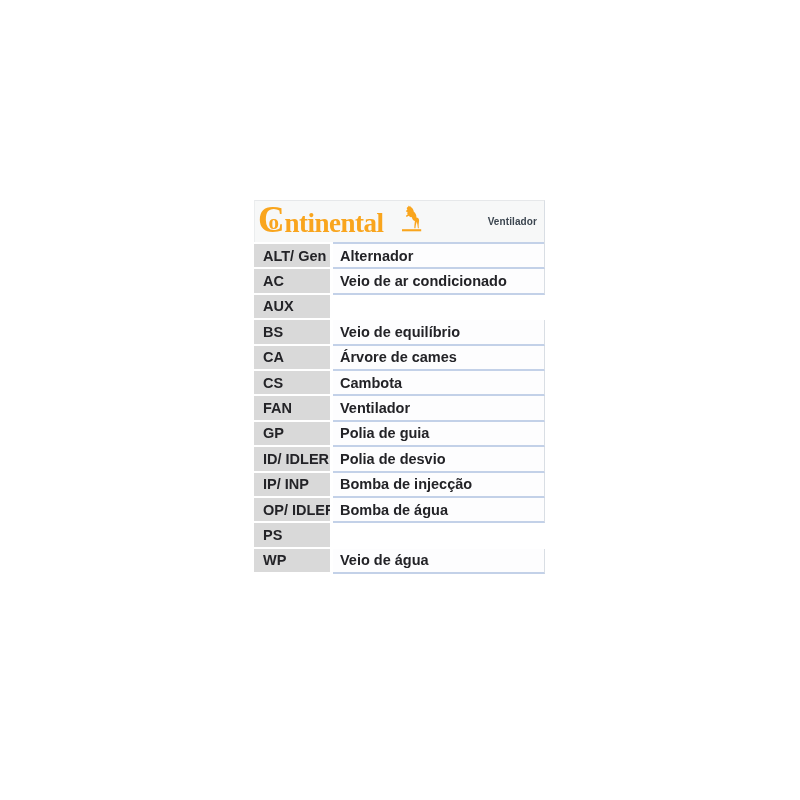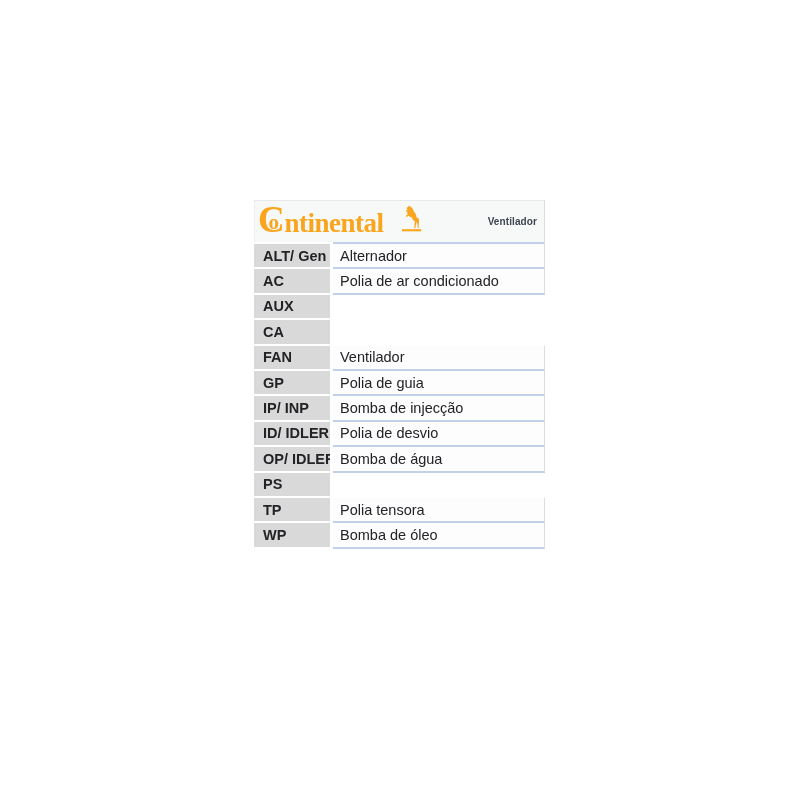--- a/index.html
+++ b/index.html
@@ -52,21 +52,21 @@
   }
   .colgap { width: 3px; background: #ffffff; }
   .desc {
     box-sizing: border-box;
     flex: 1;
     background: #fdfdfe;
     border-bottom: 2.5px solid #c3d1e8;
     border-right: 1px solid #d9dee4;
     display: flex; align-items: center;
     padding-left: 7px;
-    font-size: 14.5px; font-weight: normal;
+    font-size: 14.5px; font-weight: bold;
     color: #232327;
     white-space: nowrap;
     overflow: visible;
   }
   
   .logo-svg { display: block; }
   .logo-svg text {
     font-family: "Liberation Serif", serif;
     font-weight: bold;
     fill: #f9a51d;
@@ -108,77 +108,83 @@
     <div>
   <div class="trow">
     <div class="abbr">ALT/ Gen</div>
     <div class="colgap"></div>
     <div class="desc">Alternador</div>
   </div>
 
   <div class="trow">
     <div class="abbr">AC</div>
     <div class="colgap"></div>
-    <div class="desc">Polia de ar condicionado</div>
+    <div class="desc">Veio de ar condicionado</div>
   </div>
 
   <div class="trow">
     <div class="abbr">AUX</div>
     <div class="colgap"></div>
   </div>
 
+  <div class="trow">
+    <div class="abbr">BS</div>
+    <div class="colgap"></div>
+    <div class="desc">Veio de equilíbrio</div>
+  </div>
 
   <div class="trow">
     <div class="abbr">CA</div>
     <div class="colgap"></div>
+    <div class="desc">Árvore de cames</div>
   </div>
 
+  <div class="trow">
+    <div class="abbr">CS</div>
+    <div class="colgap"></div>
+    <div class="desc">Cambota</div>
+  </div>
 
   <div class="trow">
     <div class="abbr">FAN</div>
     <div class="colgap"></div>
     <div class="desc">Ventilador</div>
   </div>
 
   <div class="trow">
     <div class="abbr">GP</div>
     <div class="colgap"></div>
     <div class="desc">Polia de guia</div>
   </div>
 
   <div class="trow">
+    <div class="abbr">ID/ IDLER</div>
+    <div class="colgap"></div>
+    <div class="desc">Polia de desvio</div>
+  </div>
+
+  <div class="trow">
     <div class="abbr">IP/ INP</div>
     <div class="colgap"></div>
     <div class="desc">Bomba de injecção</div>
-  </div>
-
-  <div class="trow">
-    <div class="abbr">ID/ IDLER</div>
-    <div class="colgap"></div>
-    <div class="desc">Polia de desvio</div>
   </div>
 
   <div class="trow">
     <div class="abbr">OP/ IDLER</div>
     <div class="colgap"></div>
     <div class="desc">Bomba de água</div>
   </div>
 
   <div class="trow">
     <div class="abbr">PS</div>
     <div class="colgap"></div>
   </div>
 
-  <div class="trow">
-    <div class="abbr">TP</div>
-    <div class="colgap"></div>
-    <div class="desc">Polia tensora</div>
-  </div>
 
   <div class="trow">
     <div class="abbr">WP</div>
     <div class="colgap"></div>
-    <div class="desc">Bomba de óleo</div>
+    <div class="desc">Veio de água</div>
   </div>
 </div>
 
   </div>
 </div>
 
 </body></html>

